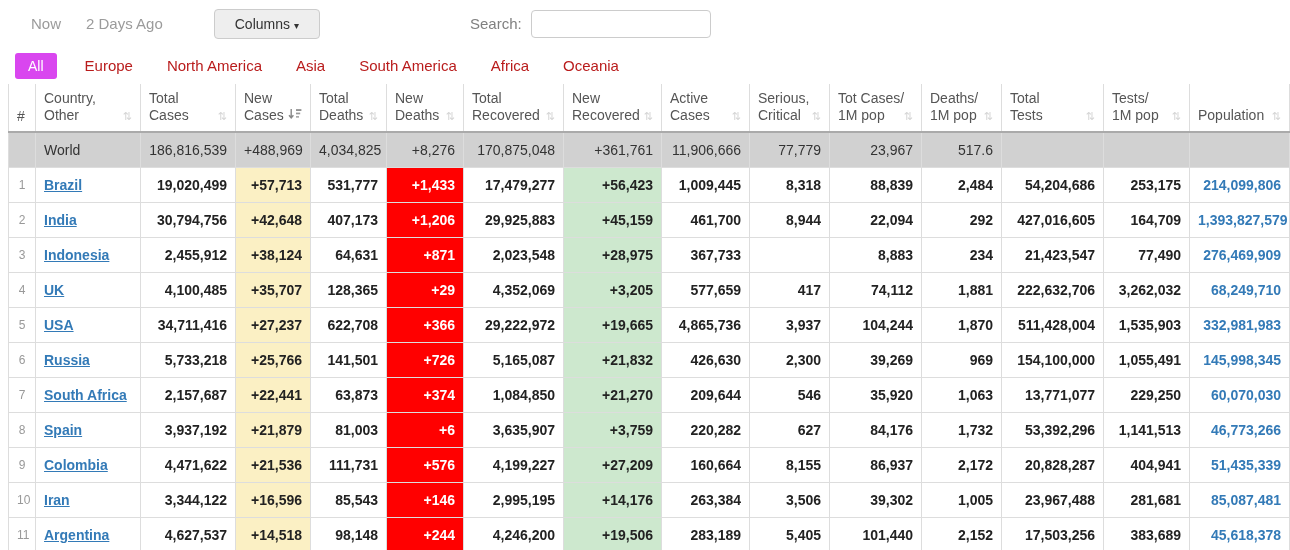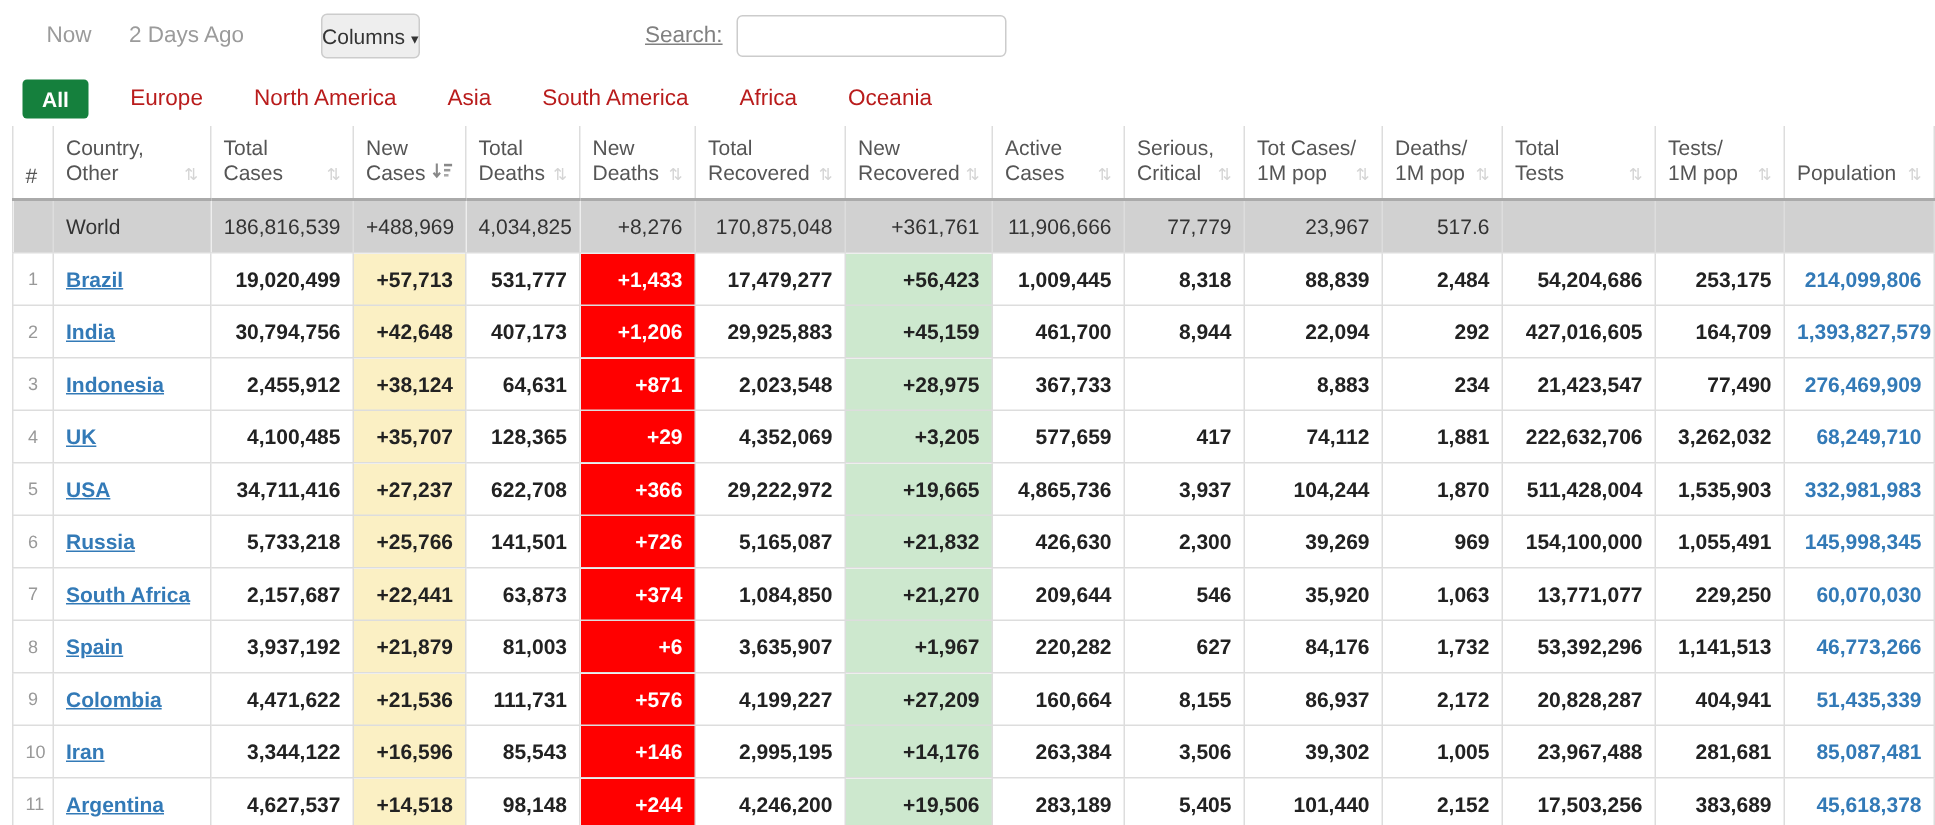--- a/index.html
+++ b/index.html
@@ -14,38 +14,38 @@
   .time-link {
     background:none; border:none; color:#9b9b9b; font-size:15px;
     margin-right:13px; cursor:pointer; font-family:inherit; padding:6px 6px;
   }
   .time-active {
     background:#2e7abf; color:#fff; border:none; border-radius:4px;
     font-size:15px; padding:7px 15px; margin-right:13px; cursor:pointer; font-family:inherit;
   }
   .columns-btn {
     margin-left:32px; background:#eee; border:1px solid #ccc; border-radius:4px;
-    color:#333; font-size:14px; padding:6px 0; cursor:pointer; font-family:inherit;
+    color:#333; font-size:14px; padding:6px 20px; cursor:pointer; font-family:inherit;
   }
   .caret { font-size:10px; margin-left:4px; color:#333; }
   .search-group { margin-left:150px; display:flex; align-items:center; }
-  .search-label { color:#808080; font-size:15px; margin-right:9px;text-decoration:underline; }
+  .search-label { color:#808080; font-size:15px; margin-right:9px; }
   .search-input {
     width:180px; height:28px; border:1px solid #ccc; border-radius:4px;
     font-size:14px; padding:0 8px; font-family:inherit;
   }
 
   
   .tabs { display:flex; align-items:center; padding-left:15px; height:37px; }
   .tab {
     color:#b91c1c; font-size:15px; margin-right:30px; cursor:pointer;
     background:none; border:none; font-family:inherit; padding:4px 2px;
   }
   .tab.active {
-    background:#15803d; color:#fff; font-weight:700; font-size:14px;
+    background:#d946ef; color:#fff; font-weight:400; font-size:14px;
     padding:5px 13px; border-radius:3px; margin-right:26px;
   }
 
   
   table { border-collapse:collapse; table-layout:fixed; margin-left:8px; width:1282px; }
   th {
     vertical-align:bottom; text-align:left; color:#555; font-weight:400;
     font-size:14px; line-height:17px; padding:6px 8px;
     border:1px solid #ddd; border-top:none; border-bottom:2px solid #aaa;
     background:#fff; cursor:pointer;
@@ -351,21 +351,21 @@
         <td class="col-population"><a href="#">60,070,030</a></td>
       </tr>
       <tr class="">
         <td class="col-num">8</td>
         <td class="col-country"><a href="#">Spain</a></td>
         <td class="col-totalCases">3,937,192</td>
         <td class="col-newCases">+21,879</td>
         <td class="col-totalDeaths">81,003</td>
         <td class="col-newDeaths">+6</td>
         <td class="col-totalRecovered">3,635,907</td>
-        <td class="col-newRecovered">+1,967</td>
+        <td class="col-newRecovered">+3,759</td>
         <td class="col-activeCases">220,282</td>
         <td class="col-serious">627</td>
         <td class="col-casesPerM">84,176</td>
         <td class="col-deathsPerM">1,732</td>
         <td class="col-totalTests">53,392,296</td>
         <td class="col-testsPerM">1,141,513</td>
         <td class="col-population"><a href="#">46,773,266</a></td>
       </tr>
       <tr class="">
         <td class="col-num">9</td>

